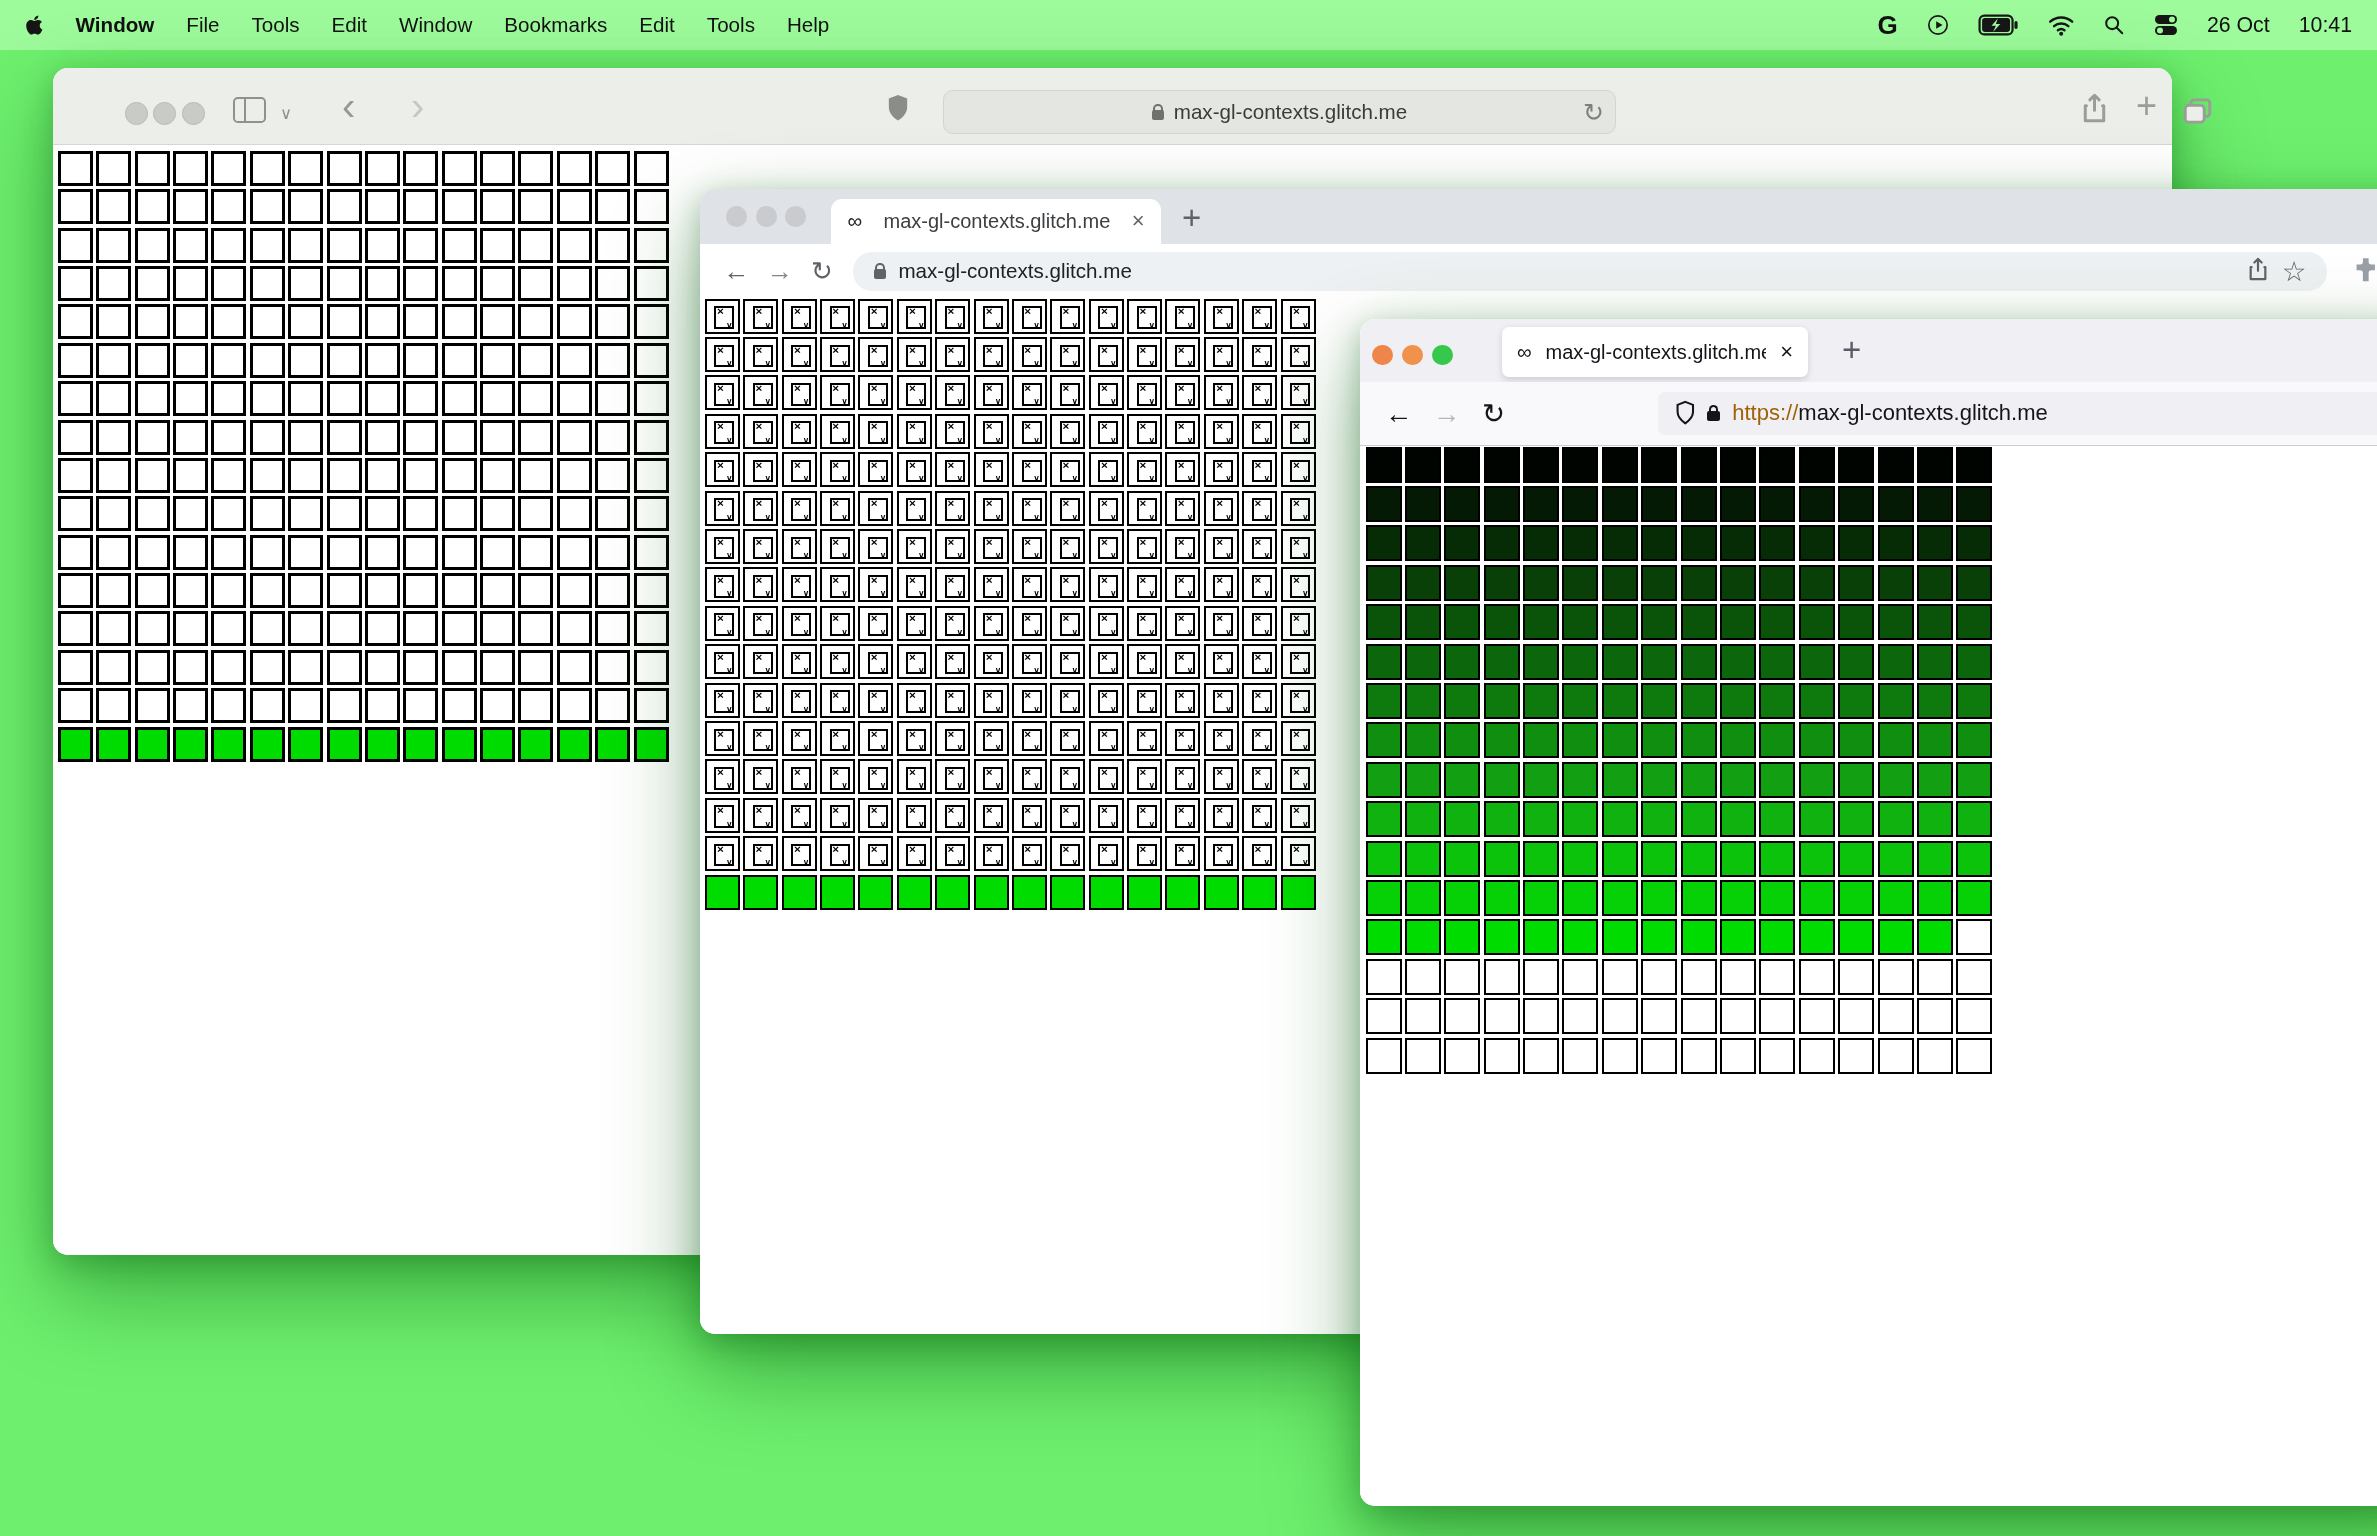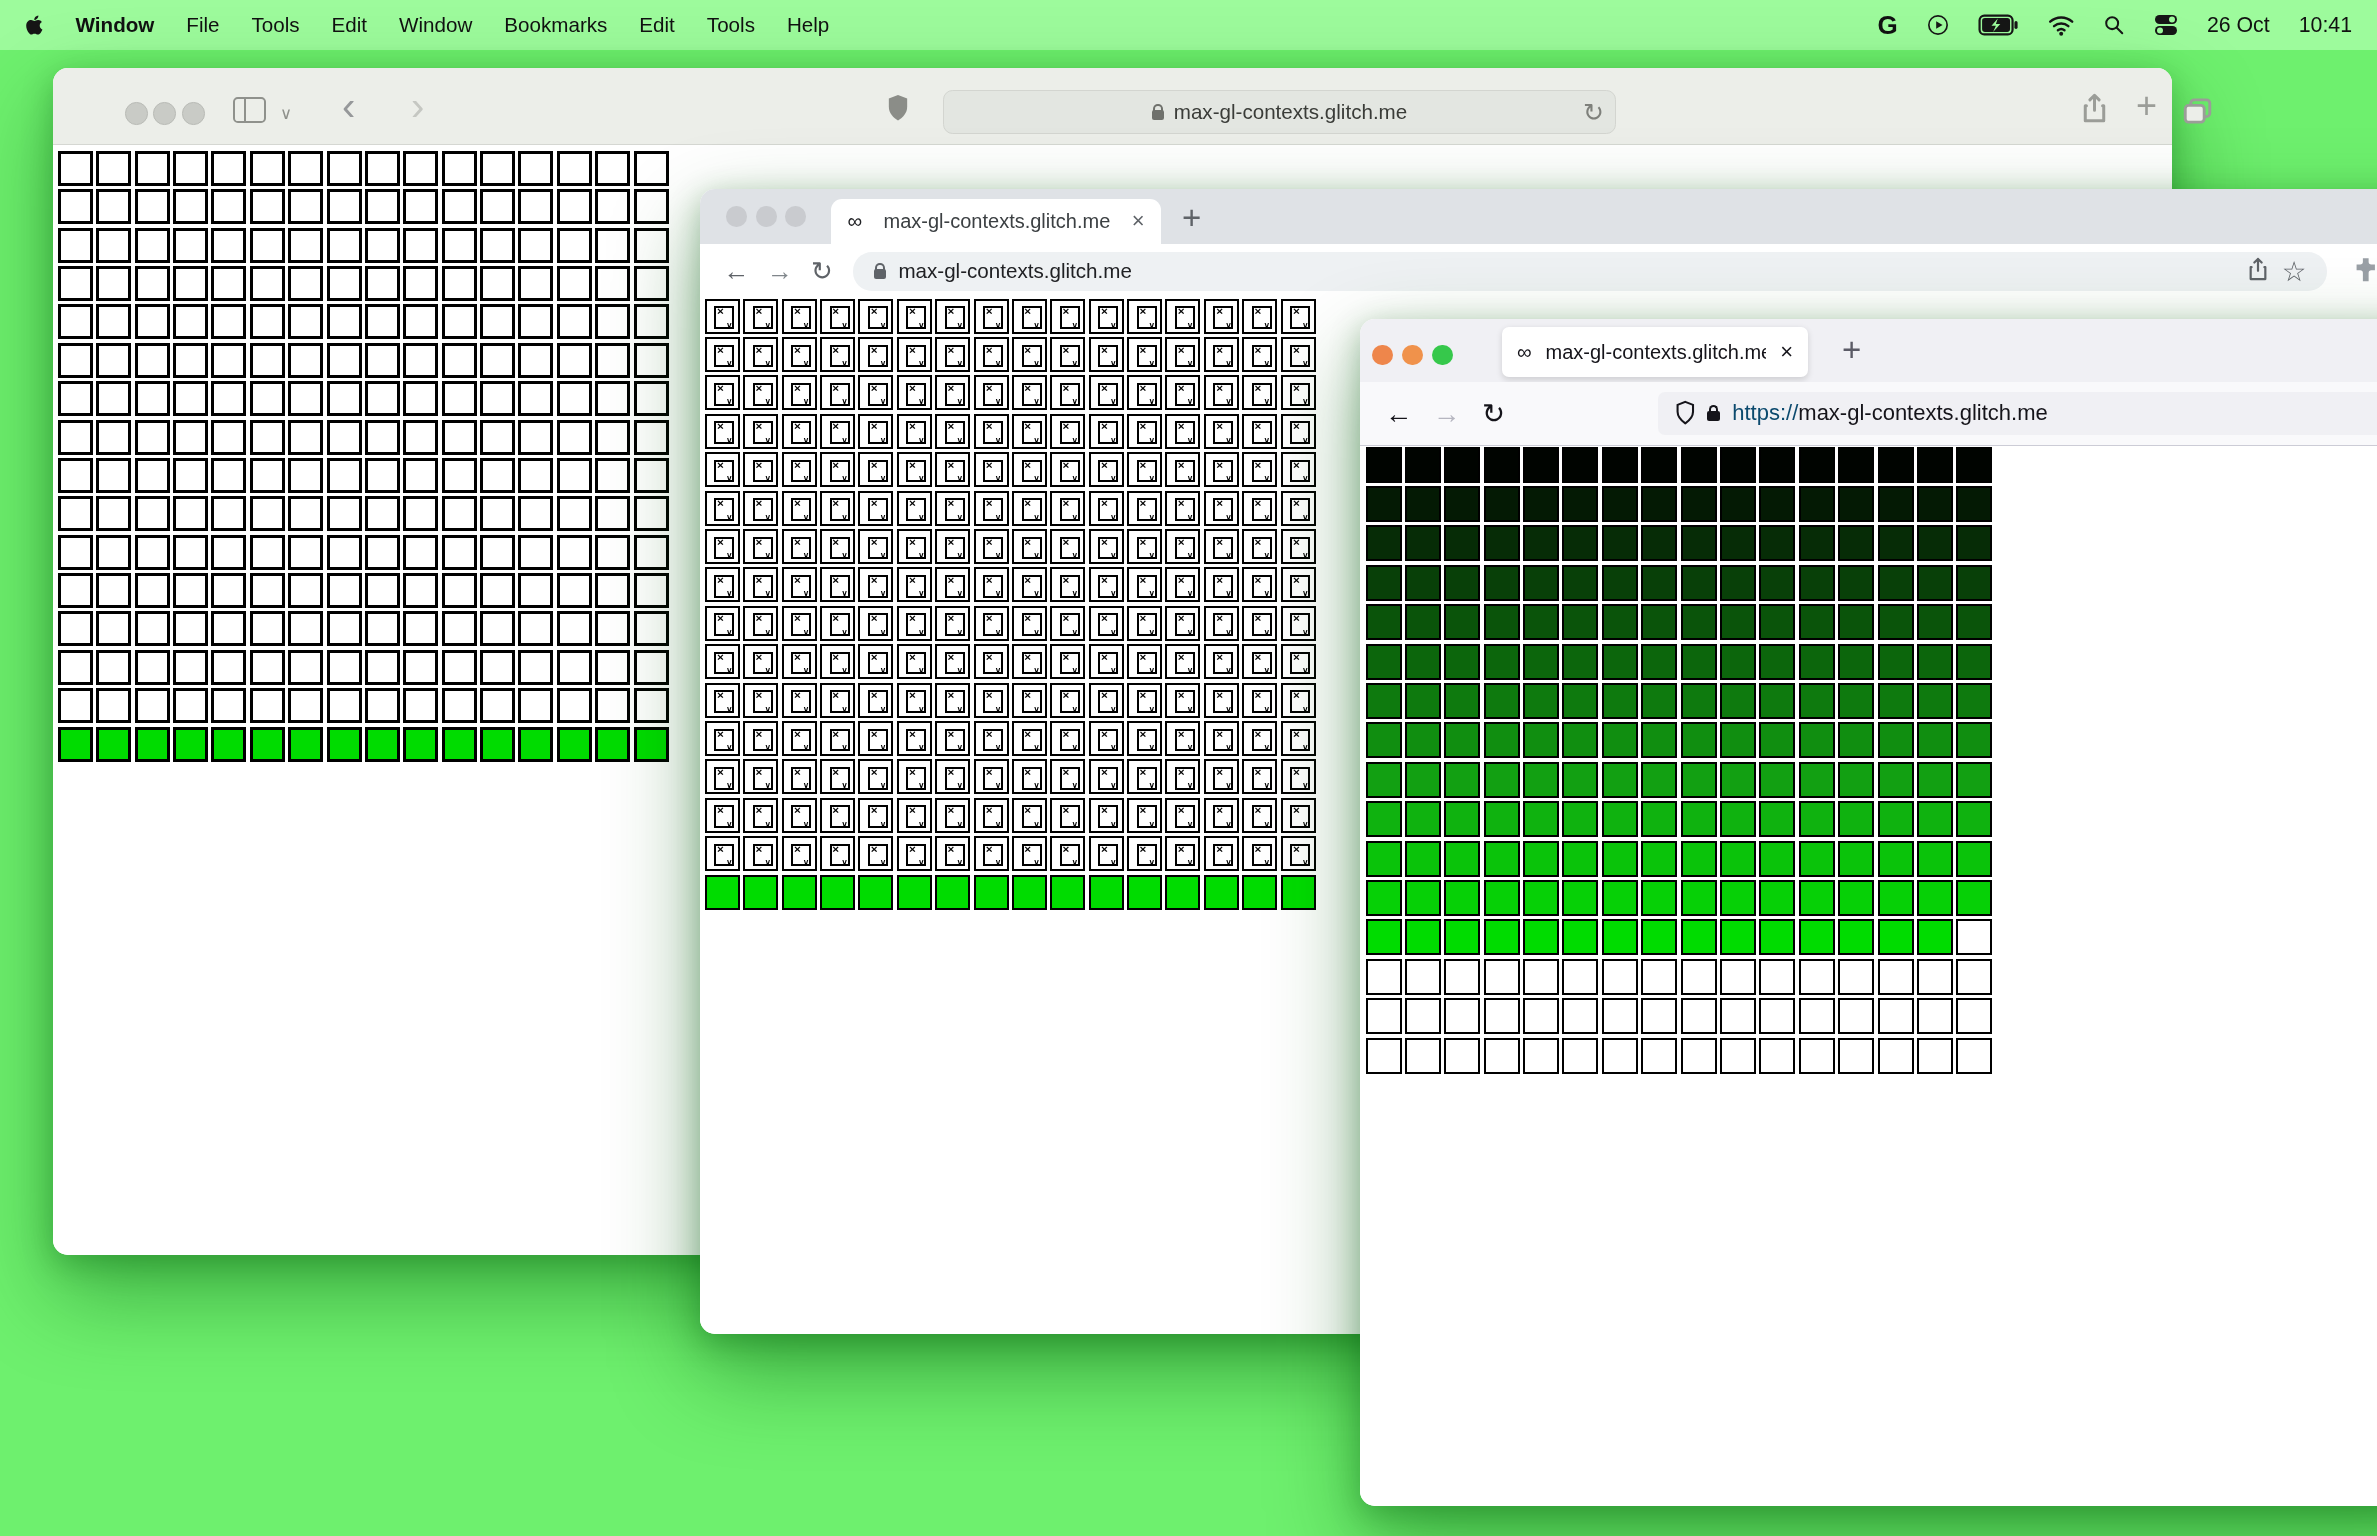--- a/index.html
+++ b/index.html
@@ -92,21 +92,21 @@
   .f-newtab{position:absolute;left:482px;top:12.4px;font-size:33px;color:#5b5b66}
   .f-navbar{position:absolute;left:0;top:63px;right:0;height:63px;background:#f9f9fb;
             border-bottom:1.4px solid #ccccd6;box-sizing:content-box}
   .f-back{left:25px;font-size:27.5px;color:#15141a}
   .f-fwd{left:73px;font-size:27.5px;color:#b6b6c0}
   .f-reload{left:122px;font-size:27.5px;color:#15141a}
   .f-url{position:absolute;left:298px;top:9.6px;width:743px;height:43px;background:#f0f0f4;border-radius:6.9px;
          display:flex;align-items:center;gap:12.4px;padding:0 16.5px;box-sizing:border-box;font-size:22px}
   .f-url svg.shield{width:20.6px;height:26px;fill:none;stroke:#15141a;stroke-width:2.4;flex:none}
   .f-url .lockico{color:#15141a}
-  .f-url .scheme{color:#0c4a6e}
+  .f-url .scheme{color:#a16207}
   .f-url .host{color:#15141a;font-weight:500;margin-left:-12.4px}
   .f-content{position:absolute;left:0;top:127px;right:0;bottom:0;background:#fff;border-radius:0 0 15px 15px}
   #grid-firefox{left:5.5px;top:0.7px}
 
   
   .grid{position:absolute}
   .cell{position:relative;box-sizing:border-box;border-style:solid;border-color:#000;background:#fff}
   .broken{position:absolute;right:3.4px;bottom:2.8px;width:16px;height:18.6px;border:2.1px solid #000;background:#fff}
   .broken::before{content:"×";position:absolute;top:-4.1px;left:0.7px;font-size:11.7px;font-weight:700;color:#000}
   .broken::after{content:"∨";position:absolute;bottom:-2.8px;right:0;font-size:8.3px;font-weight:700;color:#000}

